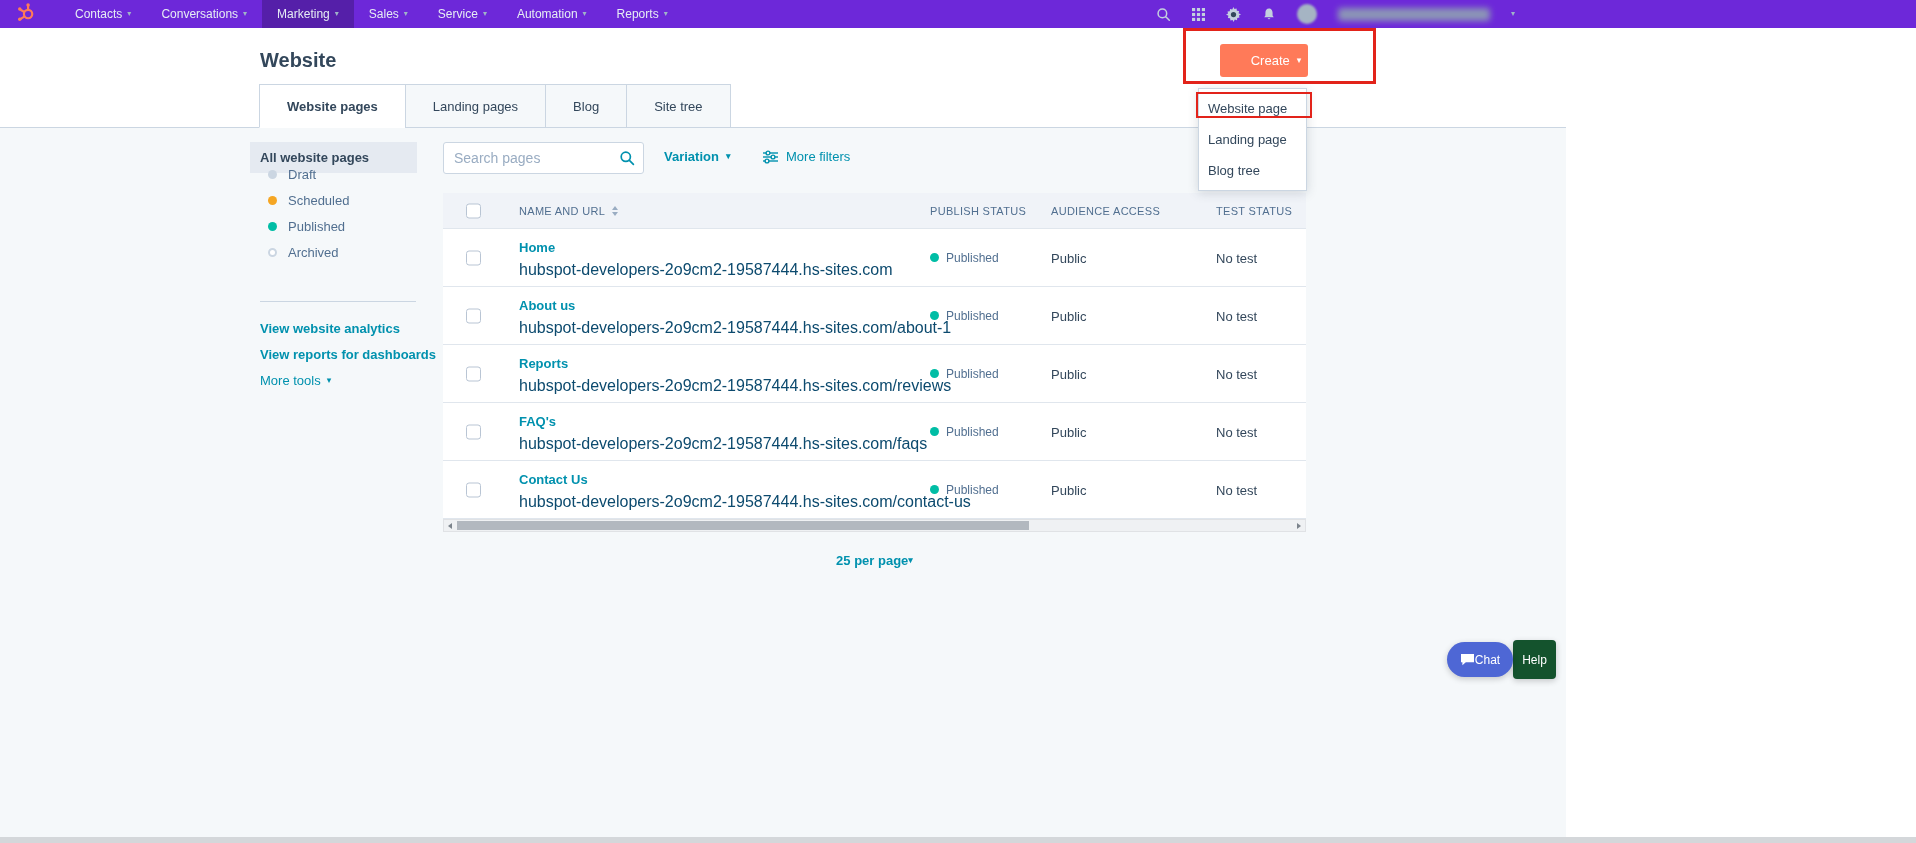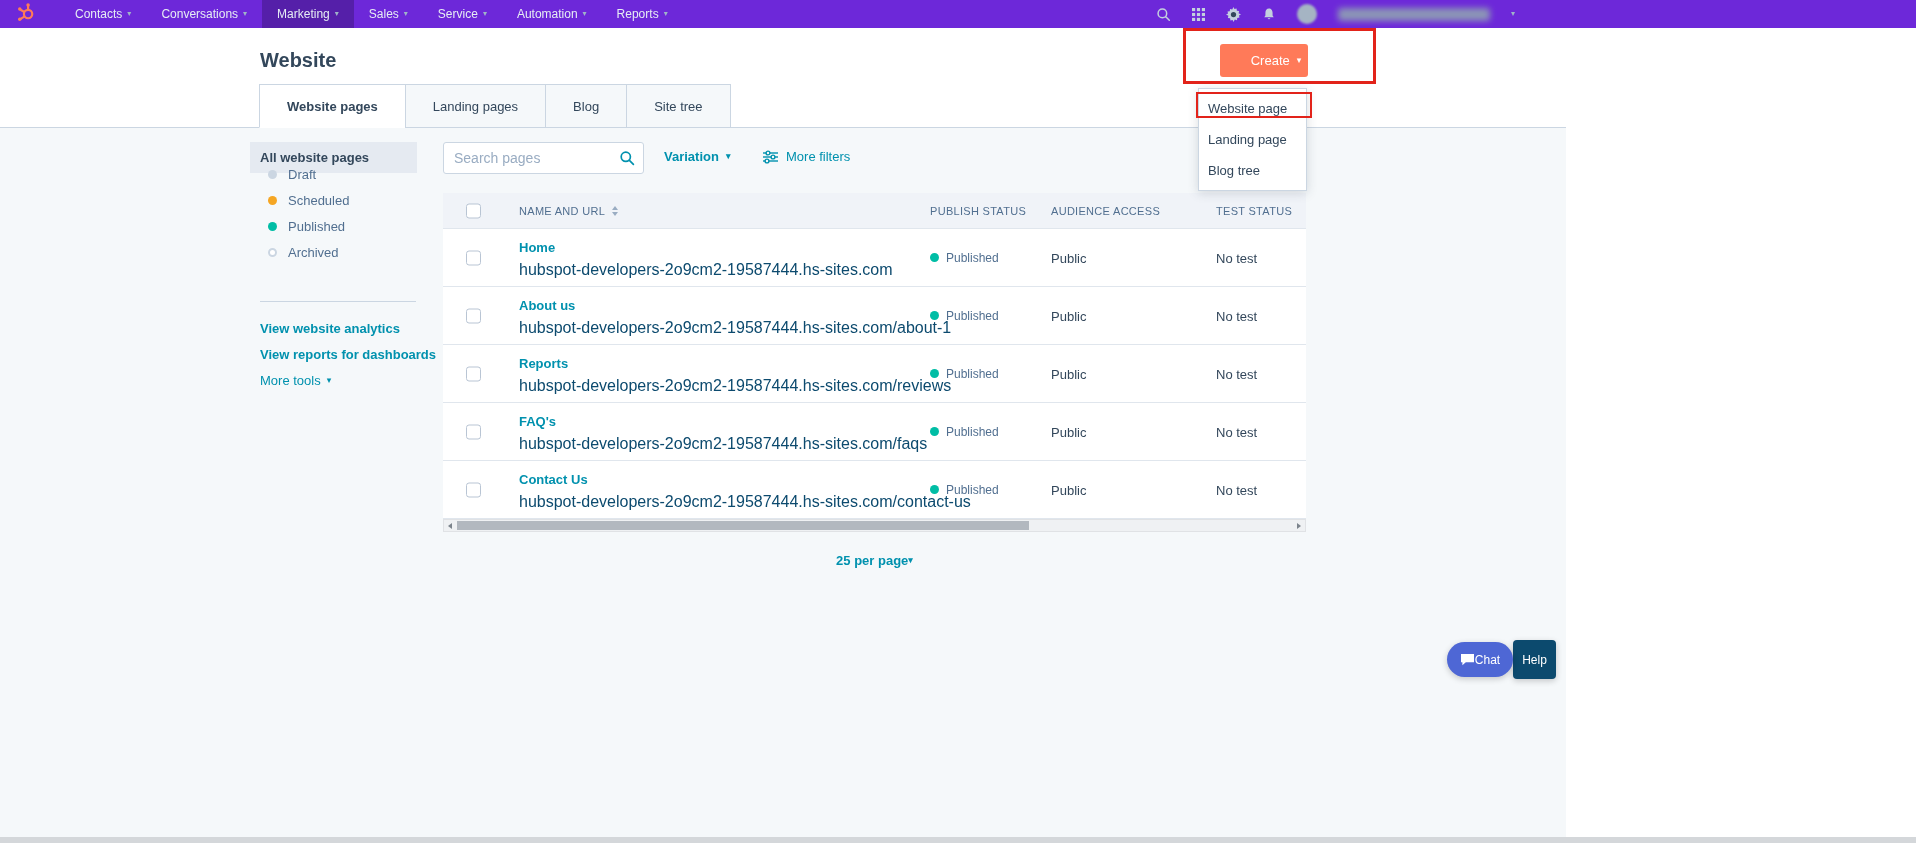--- a/index.html
+++ b/index.html
@@ -392,19 +392,19 @@
   <div class="anno anno-menu" style="border-color: rgb(226, 35, 26);"></div>
 
   <div class="chat-btn" style="background-color: rgb(78, 103, 213);">
     <span style="display:flex;">
       <svg width="15" height="13" viewBox="0 0 16 14" fill="#ffffff">
           <path d="M1 1h14v9H6.2L2.5 13.2V10H1z"></path>
         </svg>
     </span>
     <span>Chat</span>
   </div>
-  <div class="help-btn" style="background-color: #0c4a6e;">
+  <div class="help-btn" style="background-color: #14532d;">
     <span>Help</span>
   </div>
 
   <div class="bottom-strip"></div>
 
 </div>
 
 </body></html>

